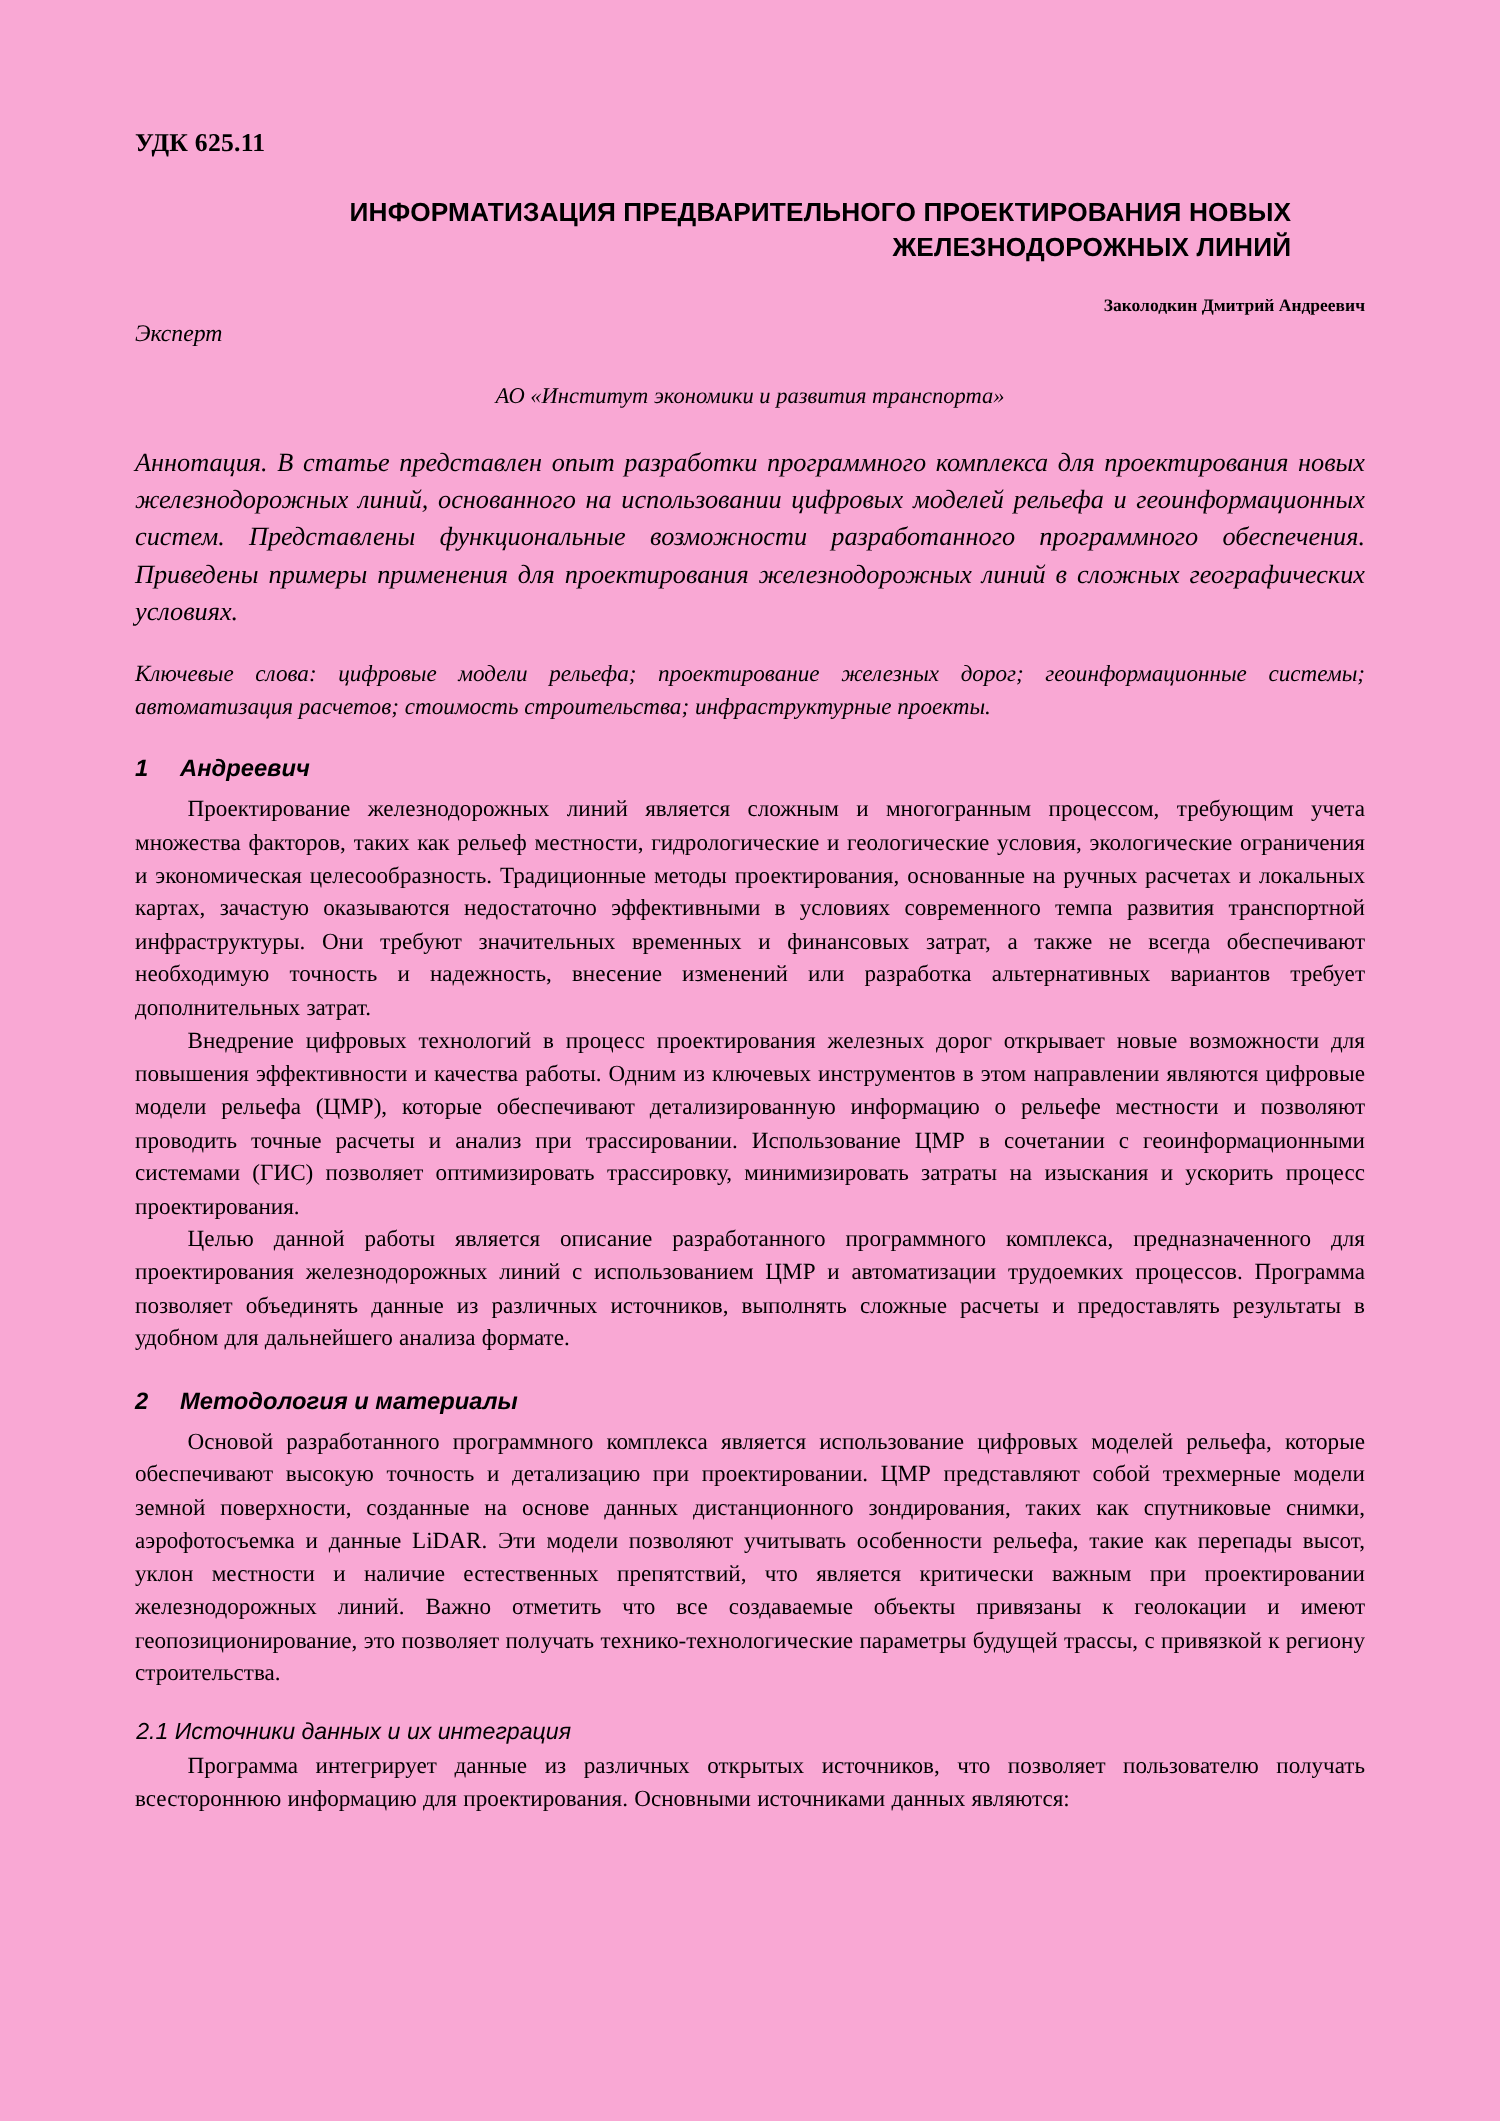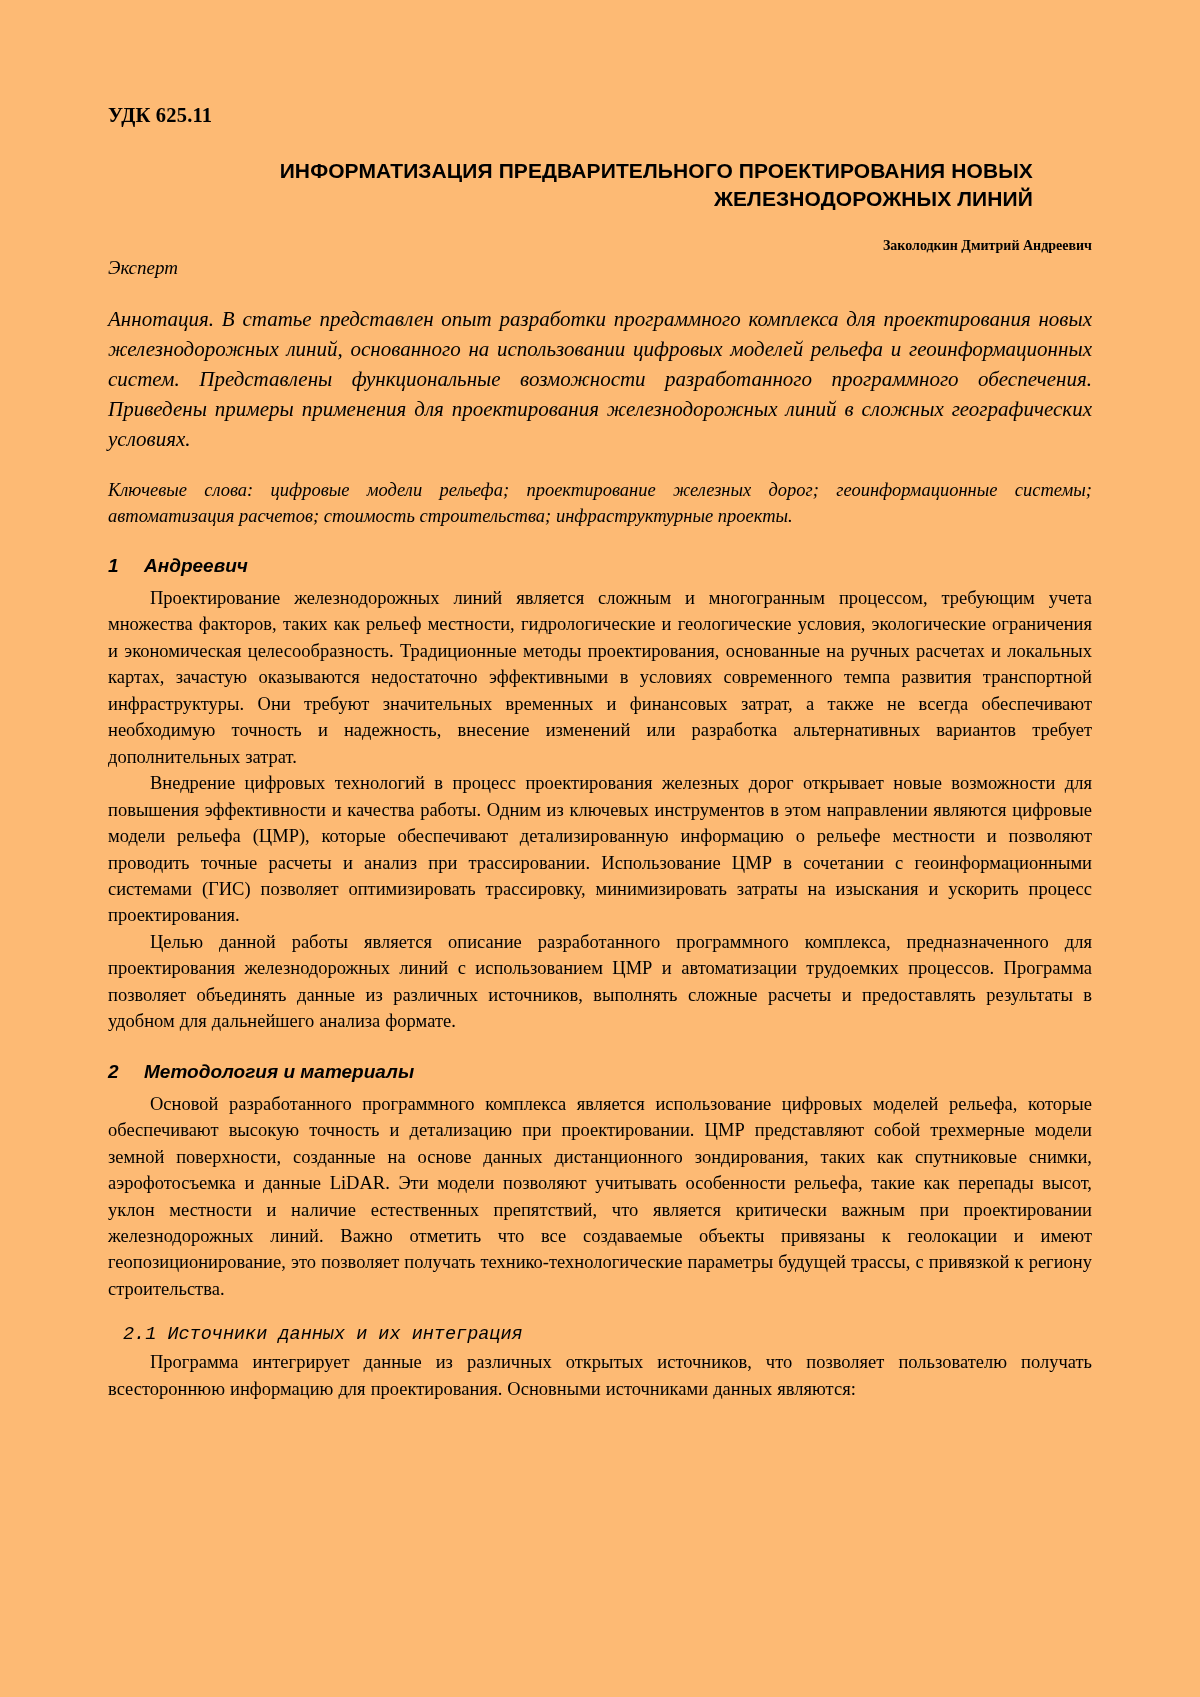--- a/index.html
+++ b/index.html
@@ -5,21 +5,21 @@
   html, body {
     margin: 0;
     padding: 0;
     background: #ffffff;
   }
   .page {
     position: relative;
     width: 1200px;
     height: 1697px;
     margin: 0 auto;
-    background: #fdba74;
+    background: #f9a8d4;
     box-sizing: border-box;
     padding: 104px 108px 60px 108px;
     font-family: "Liberation Serif", serif;
     color: #000000;
   }
   .udk {
     font-family: "Liberation Serif", serif;
     font-weight: bold;
     font-size: 20.5px;
     letter-spacing: 0.2px;
@@ -79,24 +79,24 @@
     font-family: "Liberation Sans", sans-serif;
     font-weight: bold;
     font-style: italic;
     font-size: 19px;
     margin: 26px 0 8px 0;
     display: flex;
     gap: 22px;
   }
   .h1 .num { min-width: 14px; }
   .h2 {
-    font-family: Liberation Mono, monospace;
+    font-family: Liberation Sans, sans-serif;
     font-style: italic;
     font-size: 18.5px;
-    margin: 22px 0 4px 15px;
+    margin: 22px 0 4px 1px;
   }
   p.body {
     font-family: "Liberation Serif", serif;
     font-size: 18.5px;
     text-align: justify;
     line-height: 1.43;
     margin: 0;
     text-indent: 42px;
     -webkit-hyphens: none;
     hyphens: none;
@@ -110,20 +110,21 @@
 <div class="page">
 
   <div class="udk">УДК 625.11</div>
 
   <h1 class="title">ИНФОРМАТИЗАЦИЯ ПРЕДВАРИТЕЛЬНОГО ПРОЕКТИРОВАНИЯ НОВЫХ ЖЕЛЕЗНОДОРОЖНЫХ ЛИНИЙ</h1>
 
   <div class="author">Заколодкин Дмитрий Андреевич</div>
   <div class="role">Эксперт</div>
 
   <div class="affil">
+    <div>АО «Институт экономики и развития транспорта»</div>
   </div>
 
   <p class="abstract">Аннотация. В статье представлен опыт разработки программного комплекса для проектирования новых железнодорожных линий, основанного на использовании цифровых моделей рельефа и геоинформационных систем. Представлены функциональные возможности разработанного программного обеспечения. Приведены примеры применения для проектирования железнодорожных линий в сложных географических условиях.</p>
 
   <p class="keywords">Ключевые слова: цифровые модели рельефа; проектирование железных дорог; геоинформационные системы; автоматизация расчетов; стоимость строительства; инфраструктурные проекты.</p>
 
   <div class="h1">
     <span class="num">1</span>
     <span>Андреевич</span>
   </div>

